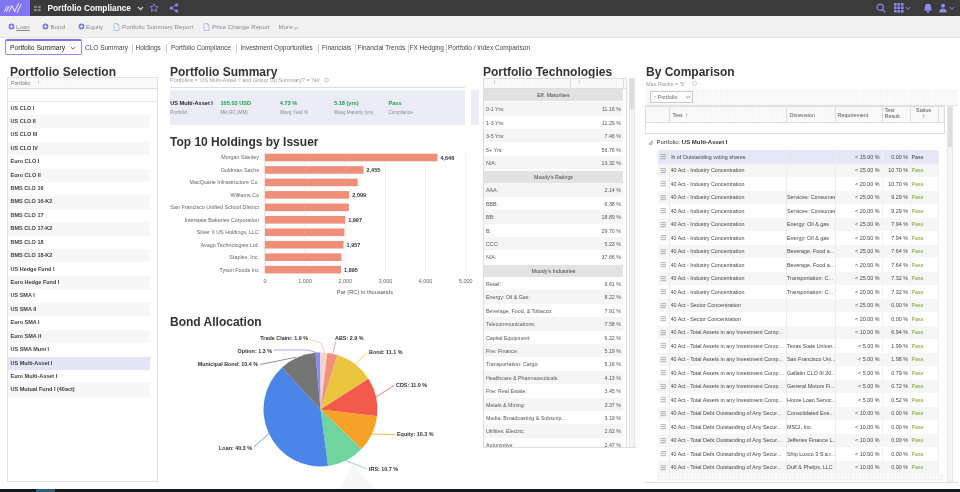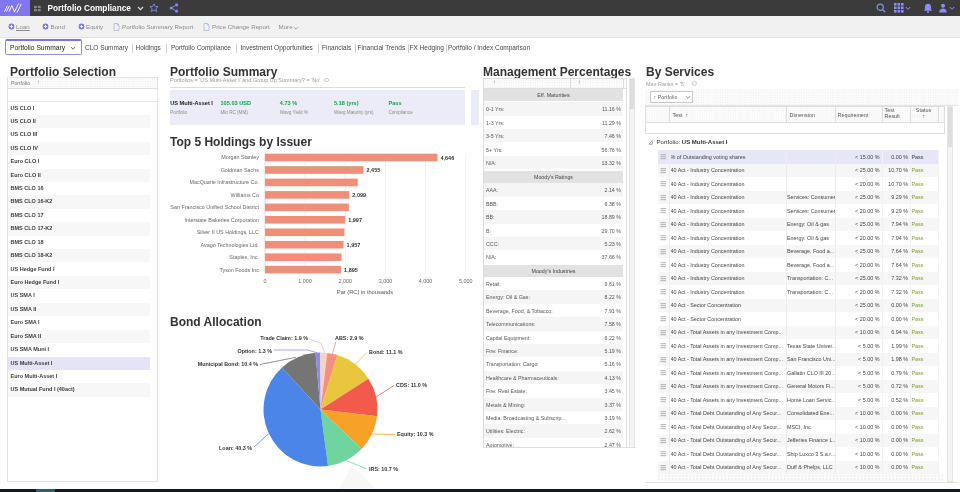--- a/index.html
+++ b/index.html
@@ -161,21 +161,21 @@
 <div class="abs" style="left:170.3px;top:100px;font-size:5.6px;font-weight:700;color:#222;white-space:nowrap;">US Multi-Asset I</div>
 <div class="abs" style="left:170.3px;top:110.4px;font-size:4.6px;color:#8b8b8b;white-space:nowrap;">Portfolio</div>
 <div class="abs" style="left:220.5px;top:100px;font-size:5.6px;font-weight:700;color:#18a23c;white-space:nowrap;">105.03 USD</div>
 <div class="abs" style="left:220.5px;top:110.4px;font-size:4.6px;color:#8b8b8b;white-space:nowrap;">Mkt RC (MM)</div>
 <div class="abs" style="left:279.8px;top:100px;font-size:5.6px;font-weight:700;color:#18a23c;white-space:nowrap;">4.73 %</div>
 <div class="abs" style="left:279.8px;top:110.4px;font-size:4.6px;color:#8b8b8b;white-space:nowrap;">Wavg Yield %</div>
 <div class="abs" style="left:334px;top:100px;font-size:5.6px;font-weight:700;color:#18a23c;white-space:nowrap;">5.18 (yrs)</div>
 <div class="abs" style="left:334px;top:110.4px;font-size:4.6px;color:#8b8b8b;white-space:nowrap;">Wavg Maturity (yrs)</div>
 <div class="abs" style="left:388.5px;top:100px;font-size:5.6px;font-weight:700;color:#18a23c;white-space:nowrap;">Pass</div>
 <div class="abs" style="left:388.5px;top:110.4px;font-size:4.6px;color:#8b8b8b;white-space:nowrap;">Compliance</div>
-<div class="ttl" style="left:170px;top:135px;">Top 5 Holdings by Issuer</div>
+<div class="ttl" style="left:170px;top:135px;">Top 10 Holdings by Issuer</div>
 <svg class="abs" style="left:170px;top:148px;" width="308" height="150" viewBox="0 0 308 150">
       <line x1="95.0" y1="5" x2="95.0" y2="124" stroke="#ccc" stroke-width="0.7"></line>
       <line x1="135.1" y1="5" x2="135.1" y2="124" stroke="#e8e8e8" stroke-width="0.7"></line>
       <line x1="175.3" y1="5" x2="175.3" y2="124" stroke="#e8e8e8" stroke-width="0.7"></line>
       <line x1="215.4" y1="5" x2="215.4" y2="124" stroke="#e8e8e8" stroke-width="0.7"></line>
       <line x1="255.6" y1="5" x2="255.6" y2="124" stroke="#e8e8e8" stroke-width="0.7"></line>
       <line x1="295.7" y1="5" x2="295.7" y2="124" stroke="#e8e8e8" stroke-width="0.7"></line>
       <rect x="95.0" y="5.70" width="186.49" height="7.6" fill="#f08f79"></rect>
       <text x="89" y="11.40" font-size="5.4" fill="#666" text-anchor="end">Morgan Stanley</text>
       <rect x="267.5" y="4.00" width="19" height="11" fill="#fff"></rect>
@@ -235,21 +235,21 @@
       <text x="138" y="40.4" font-size="5.4" font-weight="700" fill="#333" text-anchor="end">Trade Claim: 1.9 %</text>
       <text x="165" y="40.4" font-size="5.4" font-weight="700" fill="#333" text-anchor="start">ABS: 2.9 %</text>
       <text x="199" y="54.1" font-size="5.4" font-weight="700" fill="#333" text-anchor="start">Bond: 11.1 %</text>
       <text x="226" y="87.2" font-size="5.4" font-weight="700" fill="#333" text-anchor="start">CDS: 11.0 %</text>
       <text x="227" y="135.8" font-size="5.4" font-weight="700" fill="#333" text-anchor="start">Equity: 10.3 %</text>
       <text x="199" y="171.1" font-size="5.4" font-weight="700" fill="#333" text-anchor="start">IRS: 10.7 %</text>
       <text x="82" y="149.5" font-size="5.4" font-weight="700" fill="#333" text-anchor="end">Loan: 40.3 %</text>
       <text x="88" y="66" font-size="5.4" font-weight="700" fill="#333" text-anchor="end">Municipal Bond: 10.4 %</text>
       <text x="102" y="53.4" font-size="5.4" font-weight="700" fill="#333" text-anchor="end">Option: 1.3 %</text>
     </svg>
-<div class="ttl" style="left:483px;top:64.5px;">Management Percentages</div>
+<div class="ttl" style="left:483px;top:64.5px;">Portfolio Technologies</div>
 <div class="abs" style="left:483px;top:77.5px;width:144px;height:370px;border:1px solid #ddd;background:#fff;overflow:hidden;"></div>
 <div class="abs" style="left:484px;top:78.5px;width:142px;height:10px;background-color:#fbfbfb;background-image:radial-gradient(rgba(0,0,0,0.07) 0.5px, transparent 0.65px);background-size:2.4px 2.4px;border-bottom:1px solid #ddd;"></div>
 <div class="abs" style="left:569.5px;top:78.5px;width:1px;height:10px;background:#ddd;"></div>
 <div class="abs" style="left:622.5px;top:78.5px;width:1px;height:10px;background:#ddd;"></div>
 <div class="abs" style="left:493px;top:79.4px;font-size:6px;color:#888;">↑</div>
 <div class="abs" style="left:578px;top:79.4px;font-size:6px;color:#888;">↑</div>
 <div class="abs" style="left:628.5px;top:77.5px;width:6.5px;height:370px;background:#f4f4f4;border:1px solid #e4e4e4;"></div>
 <div class="abs" style="left:629.5px;top:79px;width:4.5px;height:30px;background:#ddd;"></div>
 <div class="abs" style="left:484px;top:88.5px;width:139px;height:12px;background:#e2e2e2;font-size:5.3px;color:#444;text-align:center;line-height:12px;">Eff. Maturities</div>
 <div class="abs" style="left:484px;top:102.2px;width:139px;height:13.4px;background:#f5f5f5;"></div>
@@ -321,21 +321,21 @@
 <div class="abs" style="left:486px;top:414.9px;font-size:5.3px;color:#555;white-space:nowrap;">Media: Broadcasting &amp; Subscrip...</div>
 <div class="abs" style="left:560px;top:414.9px;width:61px;font-size:5.3px;color:#555;text-align:right;">3.19 %</div>
 <div class="abs" style="left:484px;top:424.4px;width:139px;height:13.4px;background:#f5f5f5;"></div>
 <div class="abs" style="left:486px;top:428.3px;font-size:5.3px;color:#555;white-space:nowrap;">Utilities: Electric:</div>
 <div class="abs" style="left:560px;top:428.3px;width:61px;font-size:5.3px;color:#555;text-align:right;">2.62 %</div>
 <div class="abs" style="left:484px;top:437.8px;width:139px;height:13.4px;background:#fff;"></div>
 <div class="abs" style="left:486px;top:441.7px;font-size:5.3px;color:#555;white-space:nowrap;">Automotive:</div>
 <div class="abs" style="left:560px;top:441.7px;width:61px;font-size:5.3px;color:#555;text-align:right;">2.47 %</div>
 <div class="abs" style="left:483px;top:447.5px;width:146px;height:14px;background:#fff;"></div>
 <div class="abs" style="left:483px;top:446.7px;width:153px;height:1px;background:#ddd;"></div>
-<div class="ttl" style="left:646px;top:64.5px;">By Services</div>
+<div class="ttl" style="left:646px;top:64.5px;">By Comparison</div>
 <div class="flt" style="left:646px;top:80.5px;">Max Ranks = '5'</div>
 <div class="abs" style="left:692px;top:81px;width:4.6px;height:4.6px;border:1px solid #ccc;border-radius:50%;"></div>
 <div class="abs" style="left:645px;top:88.5px;width:313px;height:17px;background-color:#fbfbfb;background-image:radial-gradient(rgba(0,0,0,0.07) 0.5px, transparent 0.65px);background-size:2.4px 2.4px;border-bottom:1px solid #e5e5e5;"></div>
 <div class="abs" style="left:650px;top:91px;width:43px;height:12px;background:#fff;border:1px solid #c9c9c9;"></div>
 <div class="abs" style="left:653.5px;top:93.6px;font-size:5.4px;color:#666;">↑ Portfolio</div>
 <svg class="abs" style="left:685px;top:95.4px;" width="6" height="5" viewBox="0 0 6 5">
       <path d="M0.8,1 L3,3.2 L5.2,1" stroke="#888" stroke-width="0.9" fill="none"></path>
     </svg>
 <div class="abs" style="left:645px;top:105.5px;width:300px;height:17px;background-color:#fbfbfb;background-image:radial-gradient(rgba(0,0,0,0.07) 0.5px, transparent 0.65px);background-size:2.4px 2.4px;border:1px solid #ddd;"></div>
 <div class="abs" style="left:668.5px;top:105.5px;width:1px;height:28px;background:#ddd;"></div>

